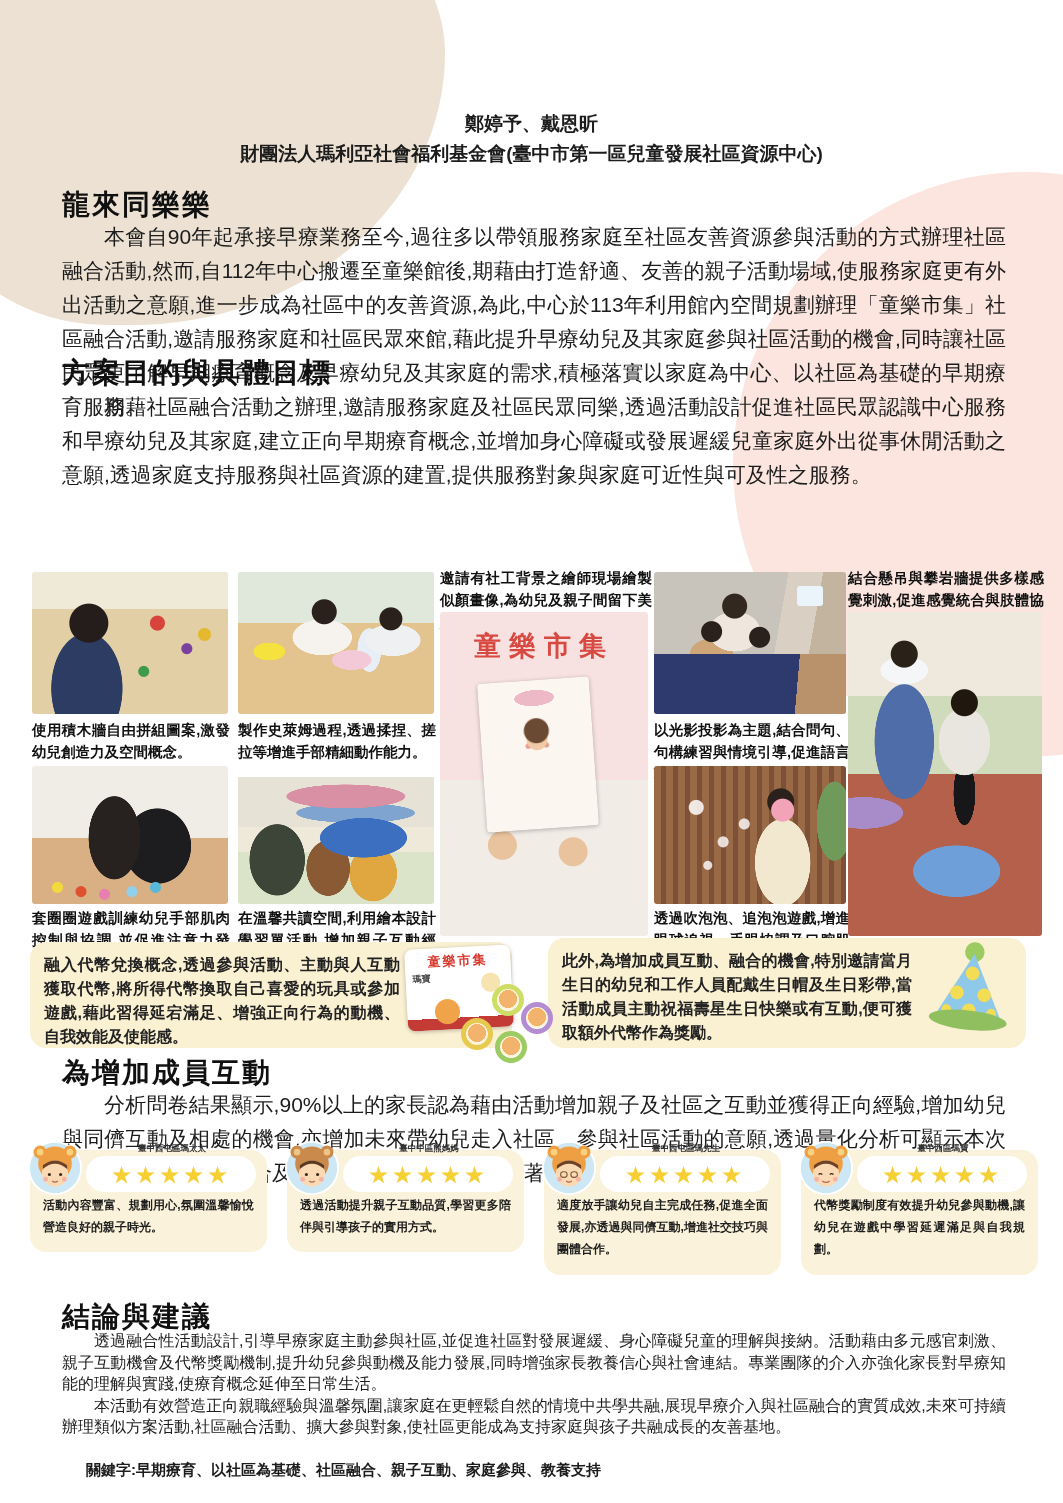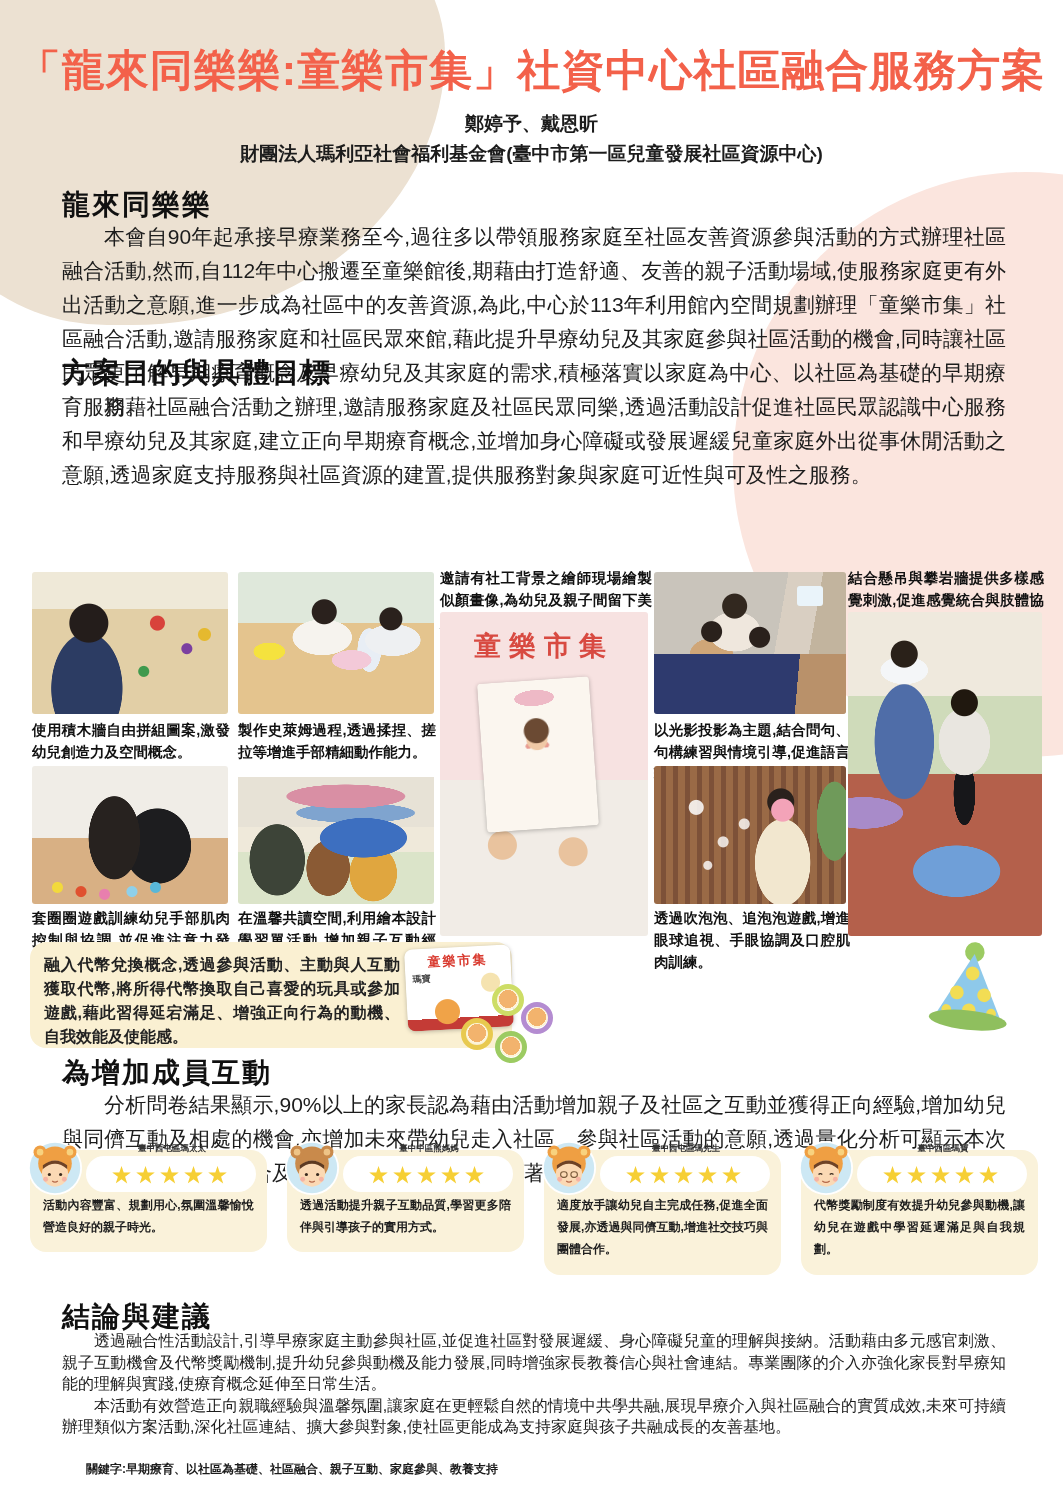--- a/index.html
+++ b/index.html
@@ -138,31 +138,30 @@
   .avatar{position:absolute;left:-3px;top:-10px;width:56px;height:56px;}
   .rname{position:absolute;left:58px;top:-7px;width:168px;text-align:center;font-size:8.5px;color:#333;font-weight:700;}
   .star-pill{position:absolute;left:56px;top:6px;width:170px;height:36px;background:#fff;border-radius:18px;
              display:flex;align-items:center;justify-content:center;}
   .stars{font-size:21px;color:#f6cf35;letter-spacing:3px;line-height:1;}
   .rtext{margin:0;font-size:12px;font-weight:600;line-height:1.85;text-align:justify;color:#1e1e1e;}
 
   
   .conc{position:absolute;left:62px;top:1330px;width:944px;z-index:2;}
   .conc p{margin:0;text-indent:2em;font-size:16px;line-height:1.35;text-align:justify;}
-  .keywords{position:absolute;left:62px;top:1461px;width:944px;font-size:12px;font-weight:600;z-index:2;padding-left:24px;}
+  .keywords{position:absolute;left:62px;top:1461px;width:944px;font-size:15px;font-weight:600;z-index:2;padding-left:24px;}
 </style>
 </head>
 <body>
 
 <div class="poster">
 
   <div class="blob-cream"></div>
   <div class="blob-pink"></div>
 
-  <div class="title">「龍來同樂樂:童樂市集」社資中心社區融合服務方案</div>
   <div class="authors">鄭婷予、戴恩昕</div>
   <div class="affil">財團法人瑪利亞社會福利基金會(臺中市第一區兒童發展社區資源中心)</div>
 
   <div class="sec-h" style="top:186px">龍來同樂樂</div>
   <p class="sec-p" style="top:220px">本會自90年起承接早療業務至今,過往多以帶領服務家庭至社區友善資源參與活動的方式辦理社區融合活動,然而,自112年中心搬遷至童樂館後,期藉由打造舒適、友善的親子活動場域,使服務家庭更有外出活動之意願,進一步成為社區中的友善資源,為此,中心於113年利用館內空間規劃辦理「童樂市集」社區融合活動,邀請服務家庭和社區民眾來館,藉此提升早療幼兒及其家庭參與社區活動的機會,同時讓社區民眾更了解早期療育概念及早療幼兒及其家庭的需求,積極落實以家庭為中心、以社區為基礎的早期療育服務。</p>
 
   <div class="sec-h" style="top:354px">方案目的與具體目標</div>
   <p class="sec-p" style="top:390px">期藉社區融合活動之辦理,邀請服務家庭及社區民眾同樂,透過活動設計促進社區民眾認識中心服務和早療幼兒及其家庭,建立正向早期療育概念,並增加身心障礙或發展遲緩兒童家庭外出從事休閒活動之意願,透過家庭支持服務與社區資源的建置,提供服務對象與家庭可近性與可及性之服務。</p>
 
 
@@ -201,20 +200,23 @@
   </div>
   <div class="token-card">
     <p class="tc-title">童樂市集</p>
     <p class="tc-name">瑪寶</p>
   </div>
   <div class="token" id="token1"></div>
   <div class="token" id="token2"></div>
   <div class="token" id="token3"></div>
   <div class="token" id="token4"></div>
 
+  <div class="hl-box" id="box-birthday">
+    <p class="hl-text">此外,為增加成員互動、融合的機會,特別邀請當月生日的幼兒和工作人員配戴生日帽及生日彩帶,當活動成員主動祝福壽星生日快樂或有互動,便可獲取額外代幣作為獎勵。</p>
+  </div>
   <svg class="party-hat" width="88" height="98" viewBox="0 0 90 100">
     <circle cx="45" cy="12" r="10" fill="#9ccb62"></circle>
     <path d="M45 14 L79 80 L11 80 Z" fill="#8ec9ea"></path>
     <circle cx="45" cy="34" r="7" fill="#f2dd54"></circle>
     <circle cx="31" cy="55" r="7" fill="#f2dd54"></circle>
     <circle cx="59" cy="55" r="7" fill="#f2dd54"></circle>
     <circle cx="45" cy="72" r="7" fill="#f2dd54"></circle>
     <circle cx="68" cy="73" r="5" fill="#f2dd54"></circle>
     <circle cx="22" cy="73" r="5" fill="#f2dd54"></circle>
     <ellipse cx="45" cy="82" rx="40" ry="10" fill="#8fbf5e"></ellipse>
@@ -314,18 +316,18 @@
     <div class="rname">臺中西區瑪寶</div>
     <div class="star-pill">
       <span class="stars">★★★★★</span>
     </div>
     <p class="rtext">代幣獎勵制度有效提升幼兒參與動機,讓幼兒在遊戲中學習延遲滿足與自我規劃。</p>
   </div>
 
   <div class="sec-h" style="top:1298px">結論與建議</div>
   <div class="conc">
     <p>透過融合性活動設計,引導早療家庭主動參與社區,並促進社區對發展遲緩、身心障礙兒童的理解與接納。活動藉由多元感官刺激、親子互動機會及代幣獎勵機制,提升幼兒參與動機及能力發展,同時增強家長教養信心與社會連結。專業團隊的介入亦強化家長對早療知能的理解與實踐,使療育概念延伸至日常生活。</p>
-    <p>本活動有效營造正向親職經驗與溫馨氛圍,讓家庭在更輕鬆自然的情境中共學共融,展現早療介入與社區融合的實質成效,未來可持續辦理類似方案活動,深化社區連結、擴大參與對象,使社區更能成為支持家庭與孩子共融成長的友善基地。</p>
+    <p>本活動有效營造正向親職經驗與溫馨氛圍,讓家庭在更輕鬆自然的情境中共學共融,展現早療介入與社區融合的實質成效,未來可持續辦理類似方案活動,社區融合活動、擴大參與對象,使社區更能成為支持家庭與孩子共融成長的友善基地。</p>
   </div>
 
   <div class="keywords">關鍵字:早期療育、以社區為基礎、社區融合、親子互動、家庭參與、教養支持</div>
 
 </div>
 
 </body></html>

